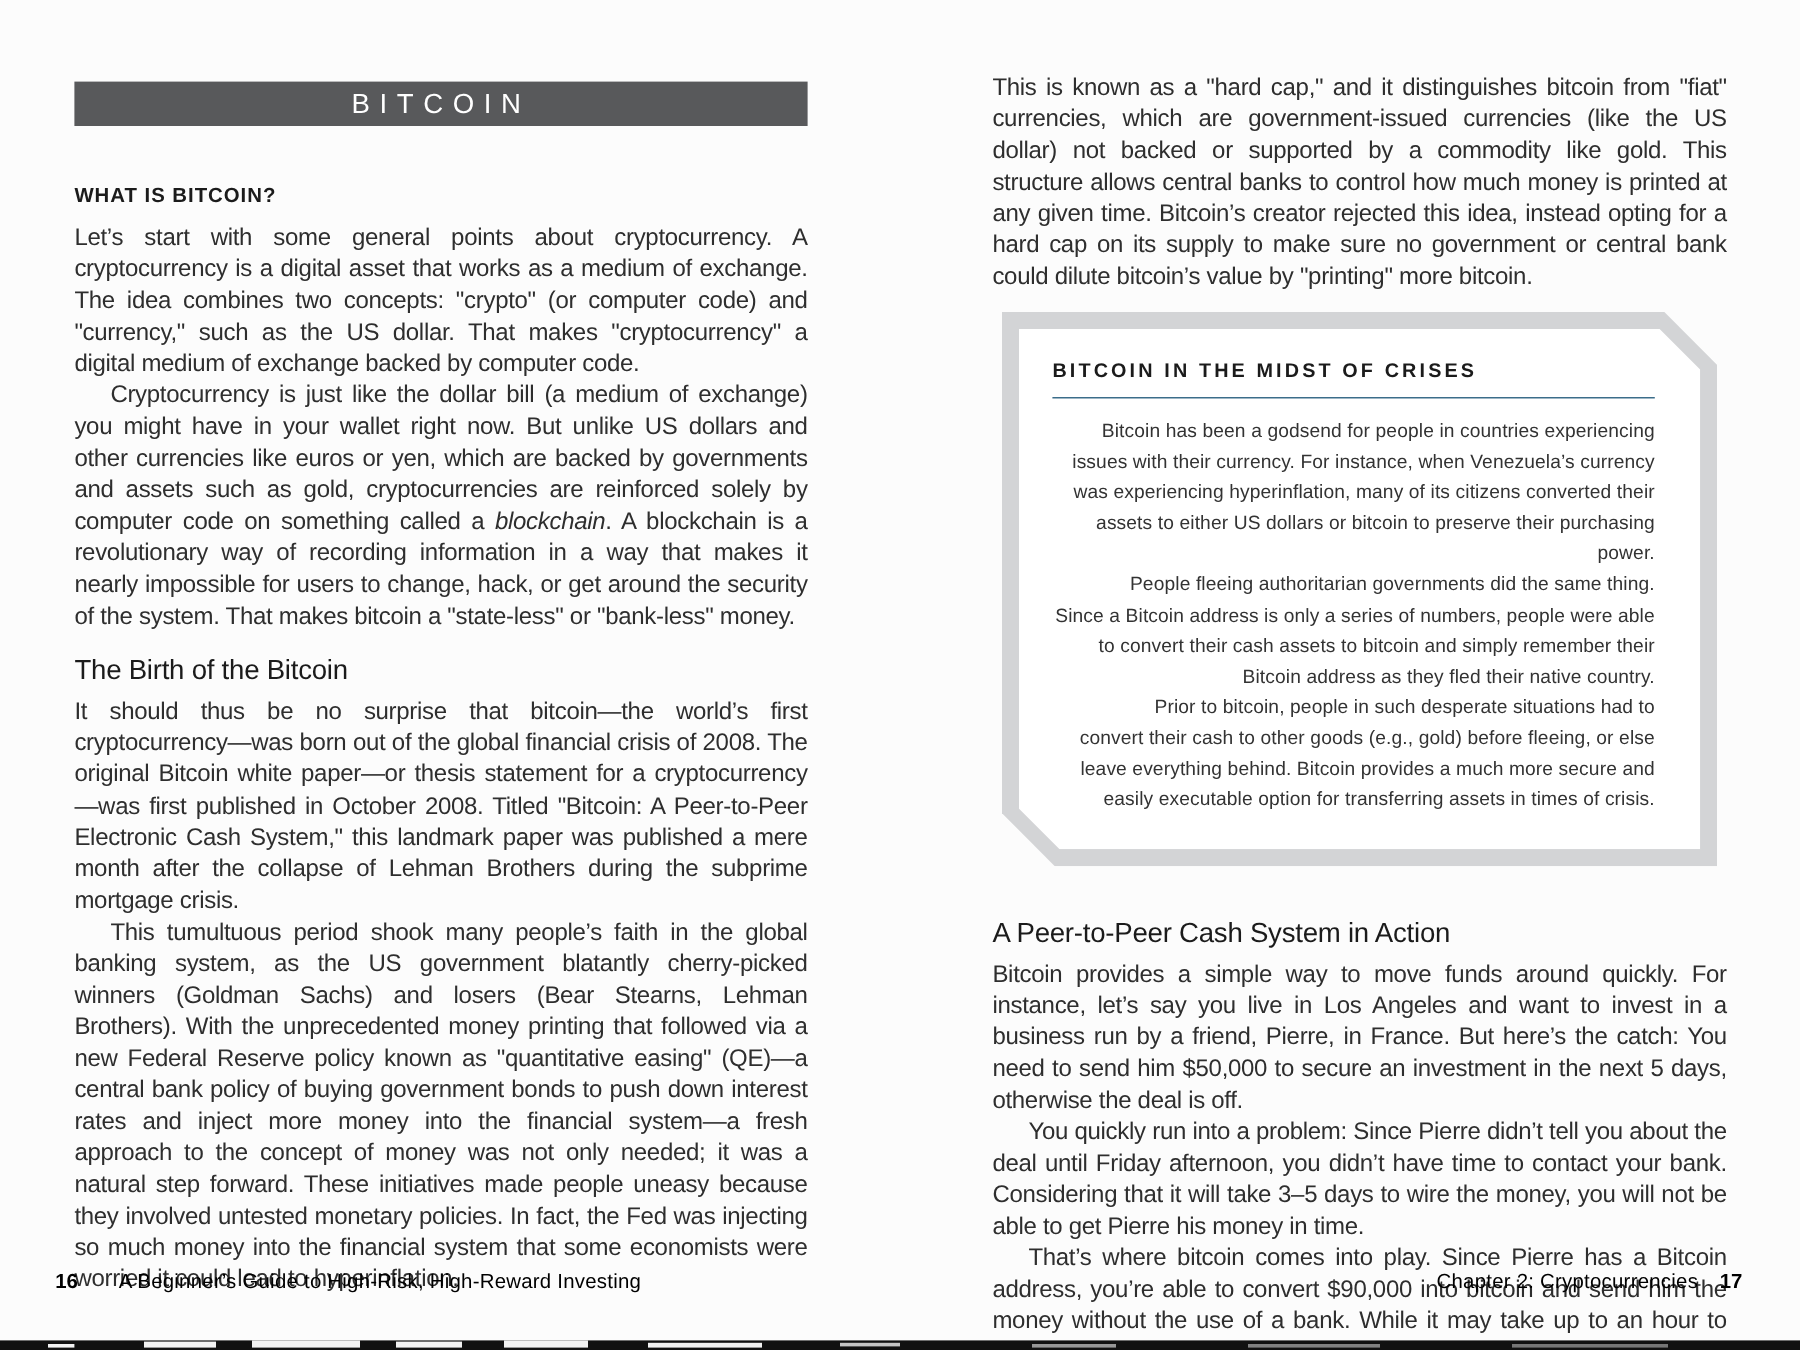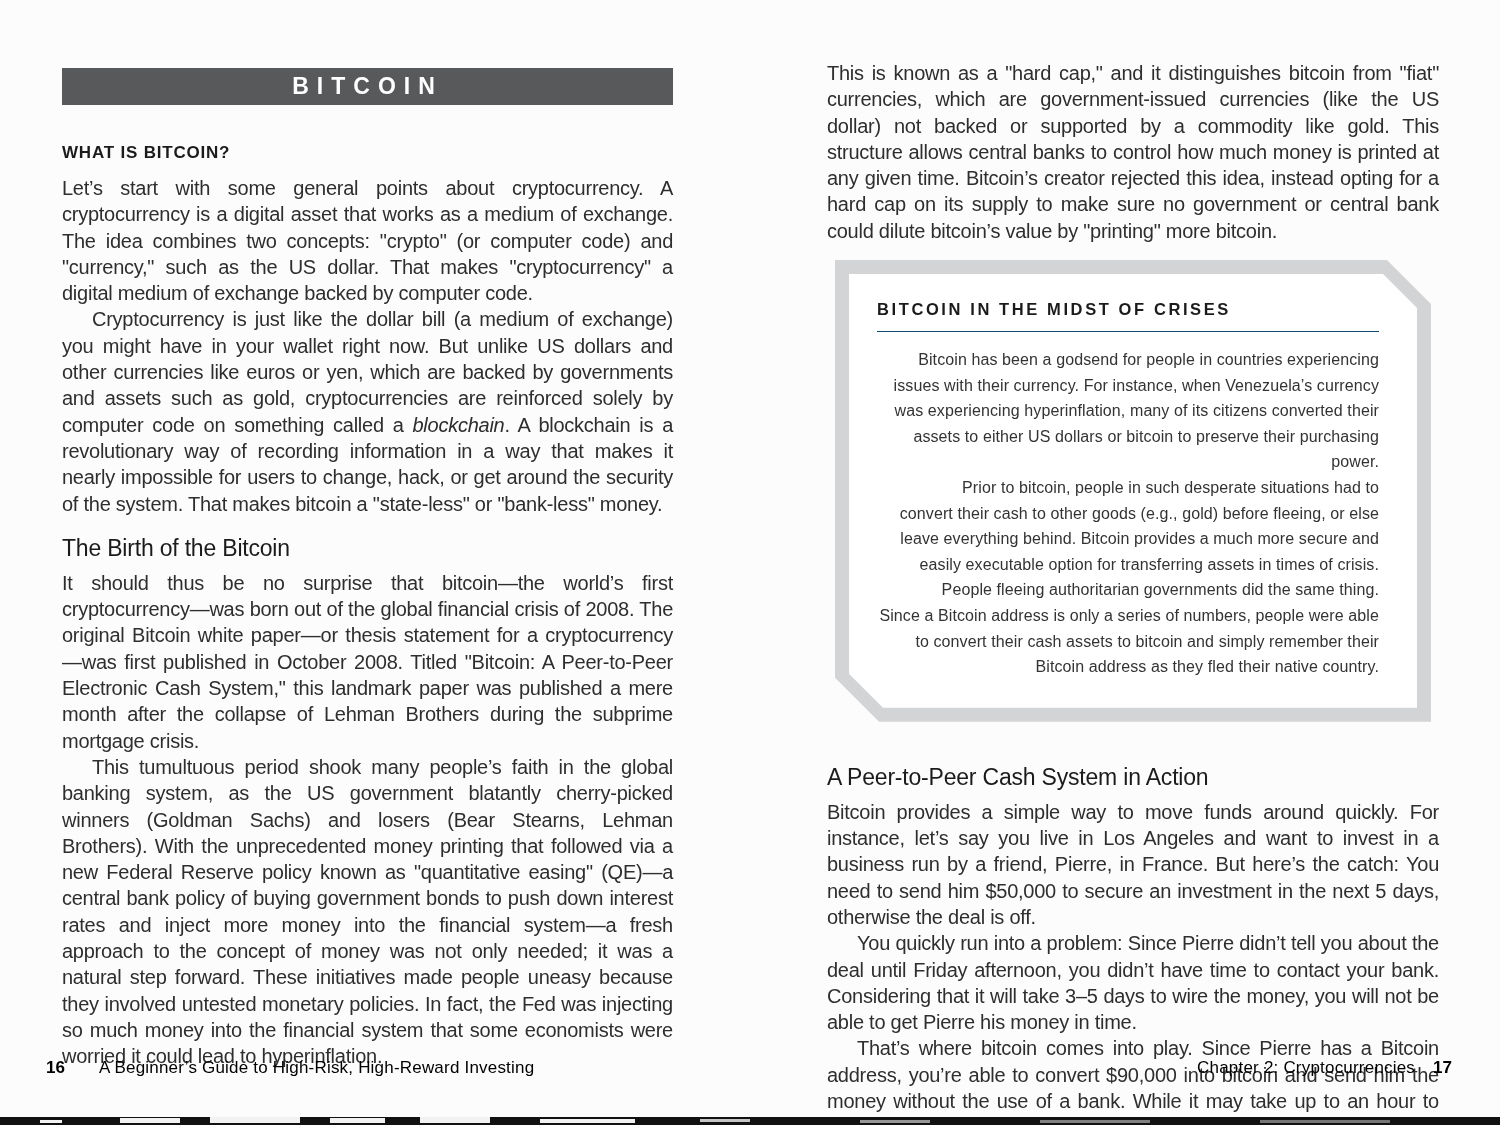--- a/index.html
+++ b/index.html
@@ -11,22 +11,22 @@
     color:#2e2e2e;
     overflow:hidden;
   }
   .col{position:absolute;}
   .col-left{left:62px;top:68px;width:611px;}
   .col-right{left:827px;top:60px;width:612px;}
 
   .banner{
     height:37px;line-height:37px;
     text-align:center;color:#ffffff;
-    font-size:23px;font-weight:bold;letter-spacing:8px;
-    margin-bottom:38px;
+    font-size:23px;font-weight:normal;letter-spacing:8px;
+    margin-bottom:48px;
   }
   .section-heading{
     font-size:17px;font-weight:bold;color:#1b1b1b;
     letter-spacing:0.8px;margin:0 0 12px 0;
   }
   .subheading{
     font-size:23px;font-weight:normal;color:#1b1b1b;
     margin:18px 0 8px 0;letter-spacing:-0.2px;
   }
   .body-par{
@@ -107,22 +107,22 @@
     <p class="body-par indent">This tumultuous period shook many people’s faith in the global banking system, as the US government blatantly cherry-picked winners (Goldman Sachs) and losers (Bear Stearns, Lehman Brothers). With the unprecedented money printing that followed via a new Federal Reserve policy known as "quantitative easing" (QE)—a central bank policy of buying government bonds to push down interest rates and inject more money into the financial system—a fresh approach to the concept of money was not only needed; it was a natural step forward. These initiatives made people uneasy because they involved untested monetary policies. In fact, the Fed was injecting so much money into the financial system that some economists were worried it could lead to hyperinflation.</p>
   </div>
 
   <div class="col col-right">
     <p class="body-par">This is known as a "hard cap," and it distinguishes bitcoin from "fiat" currencies, which are government-issued currencies (like the US dollar) not backed or supported by a commodity like gold. This structure allows central banks to control how much money is printed at any given time. Bitcoin’s creator rejected this idea, instead opting for a hard cap on its supply to make sure no government or central bank could dilute bitcoin’s value by "printing" more bitcoin.</p>
 
     <div class="crisis-box">
       <div class="crisis-inner">
         <div class="crisis-heading">BITCOIN IN THE MIDST OF CRISES</div>
         <p class="crisis-par">Bitcoin has been a godsend for people in countries experiencing issues with their currency. For instance, when Venezuela’s currency was experiencing hyperinflation, many of its citizens converted their assets to either US dollars or bitcoin to preserve their purchasing power.</p>
+        <p class="crisis-par indent">People fleeing authoritarian governments did the same thing. Since a Bitcoin address is only a series of numbers, people were able to convert their cash assets to bitcoin and simply remember their Bitcoin address as they fled their native country.</p>
         <p class="crisis-par indent">Prior to bitcoin, people in such desperate situations had to convert their cash to other goods (e.g., gold) before fleeing, or else leave everything behind. Bitcoin provides a much more secure and easily executable option for transferring assets in times of crisis.</p>
-        <p class="crisis-par indent">People fleeing authoritarian governments did the same thing. Since a Bitcoin address is only a series of numbers, people were able to convert their cash assets to bitcoin and simply remember their Bitcoin address as they fled their native country.</p>
       </div>
     </div>
 
     <div class="subheading" style="margin-top:42px;">A Peer-to-Peer Cash System in Action</div>
     <p class="body-par">Bitcoin provides a simple way to move funds around quickly. For instance, let’s say you live in Los Angeles and want to invest in a business run by a friend, Pierre, in France. But here’s the catch: You need to send him $50,000 to secure an investment in the next 5 days, otherwise the deal is off.</p>
     <p class="body-par indent">You quickly run into a problem: Since Pierre didn’t tell you about the deal until Friday afternoon, you didn’t have time to contact your bank. Considering that it will take 3–5 days to wire the money, you will not be able to get Pierre his money in time.</p>
     <p class="body-par indent">That’s where bitcoin comes into play. Since Pierre has a Bitcoin address, you’re able to convert $90,000 into bitcoin and send him the money without the use of a bank. While it may take up to an hour to transfer the funds, it’s still</p>
   </div>
 
   <div class="footer">

